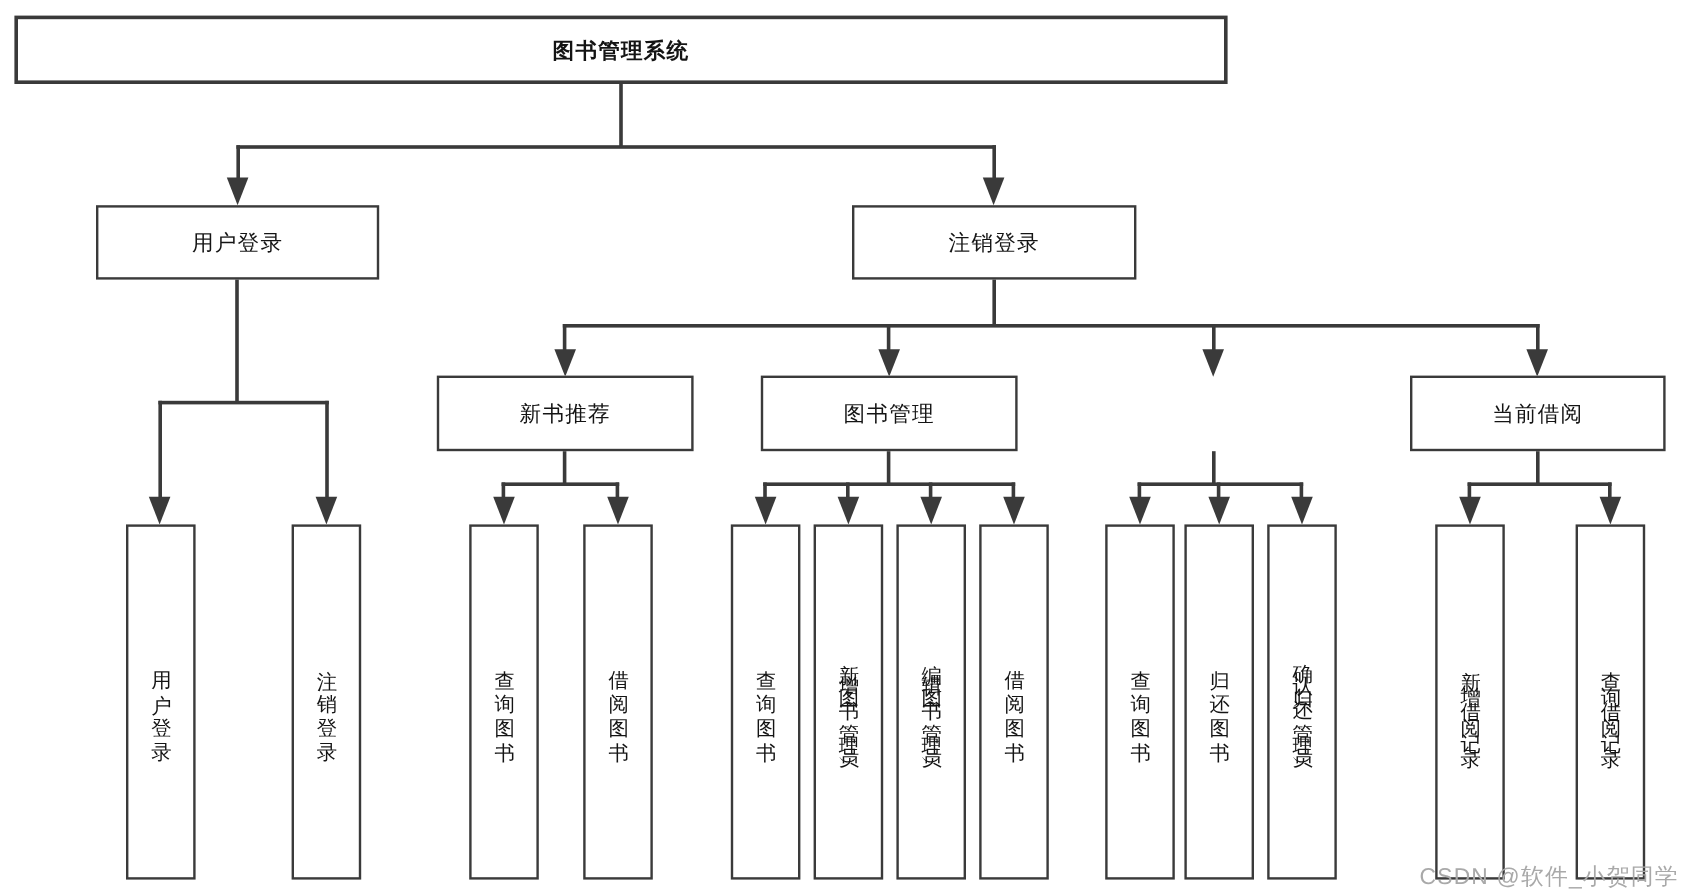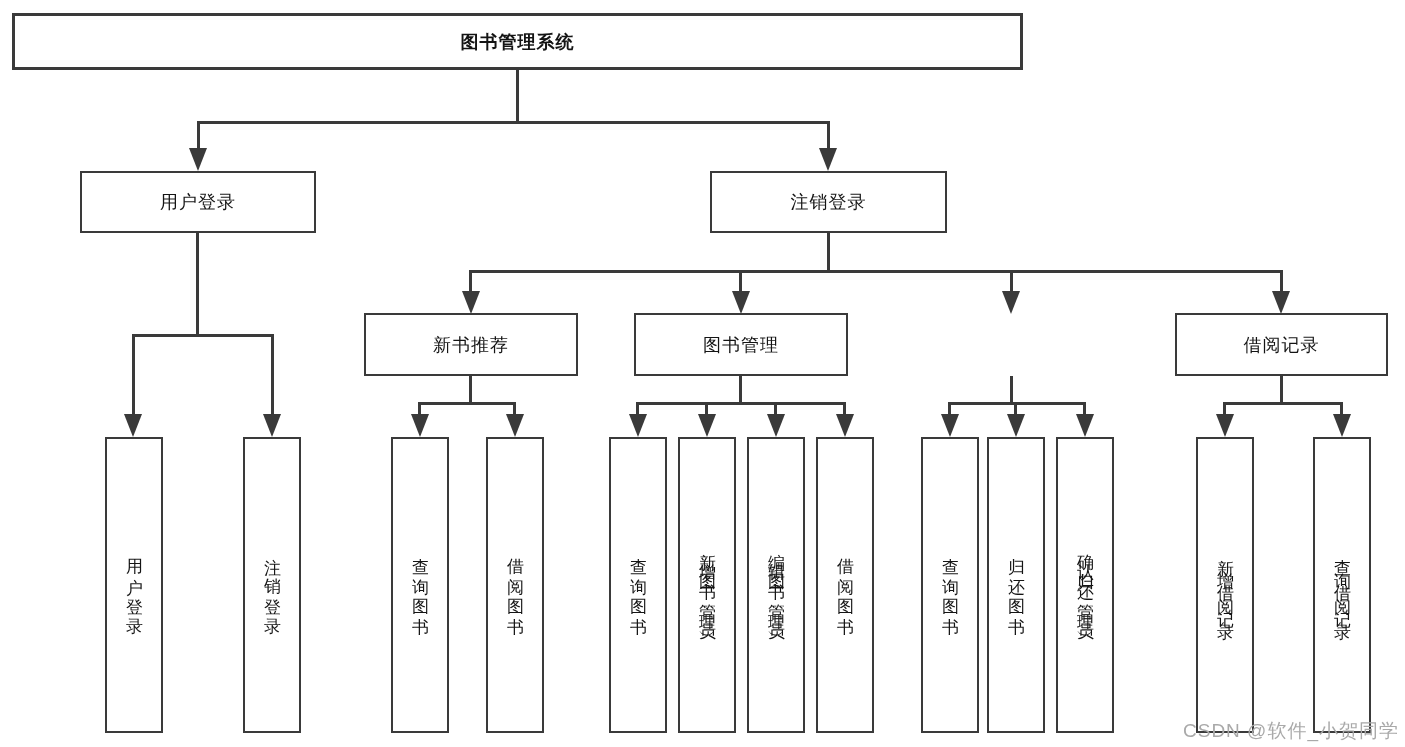--- a/index.html
+++ b/index.html
@@ -94,21 +94,21 @@
     <div class="line" style="left:1010px; top:270px; width:3px; height:22px;"></div>
     <div class="line" style="left:1280px; top:270px; width:3px; height:22px;"></div>
     <div class="arrow" style="left:462px; top:291px;"></div>
     <div class="arrow" style="left:732px; top:291px;"></div>
     <div class="arrow" style="left:1002px; top:291px;"></div>
     <div class="arrow" style="left:1272px; top:291px;"></div>
   </div>
 
   <div class="box hbox" style="left:364px; top:313px; width:214px; height:63px;font-family:Liberation Mono, monospace;">新书推荐</div>
   <div class="box hbox" style="left:634px; top:313px; width:214px; height:63px;">图书管理</div>
-  <div class="box hbox" style="left:1175px; top:313px; width:213px; height:63px;">借阅记录</div>
+  <div class="box hbox" style="left:1175px; top:313px; width:213px; height:63px;">当前借阅</div>
 
   <div>
     <div class="line" style="left:469px; top:376px; width:3px; height:29px;"></div>
     <div class="line" style="left:418px; top:402px; width:98px; height:3px;"></div>
     <div class="line" style="left:418px; top:402px; width:3px; height:14px;"></div>
     <div class="line" style="left:513px; top:402px; width:3px; height:14px;"></div>
     <div class="arrow" style="left:411px; top:414px;"></div>
     <div class="arrow" style="left:506px; top:414px;"></div>
   </div>
 

